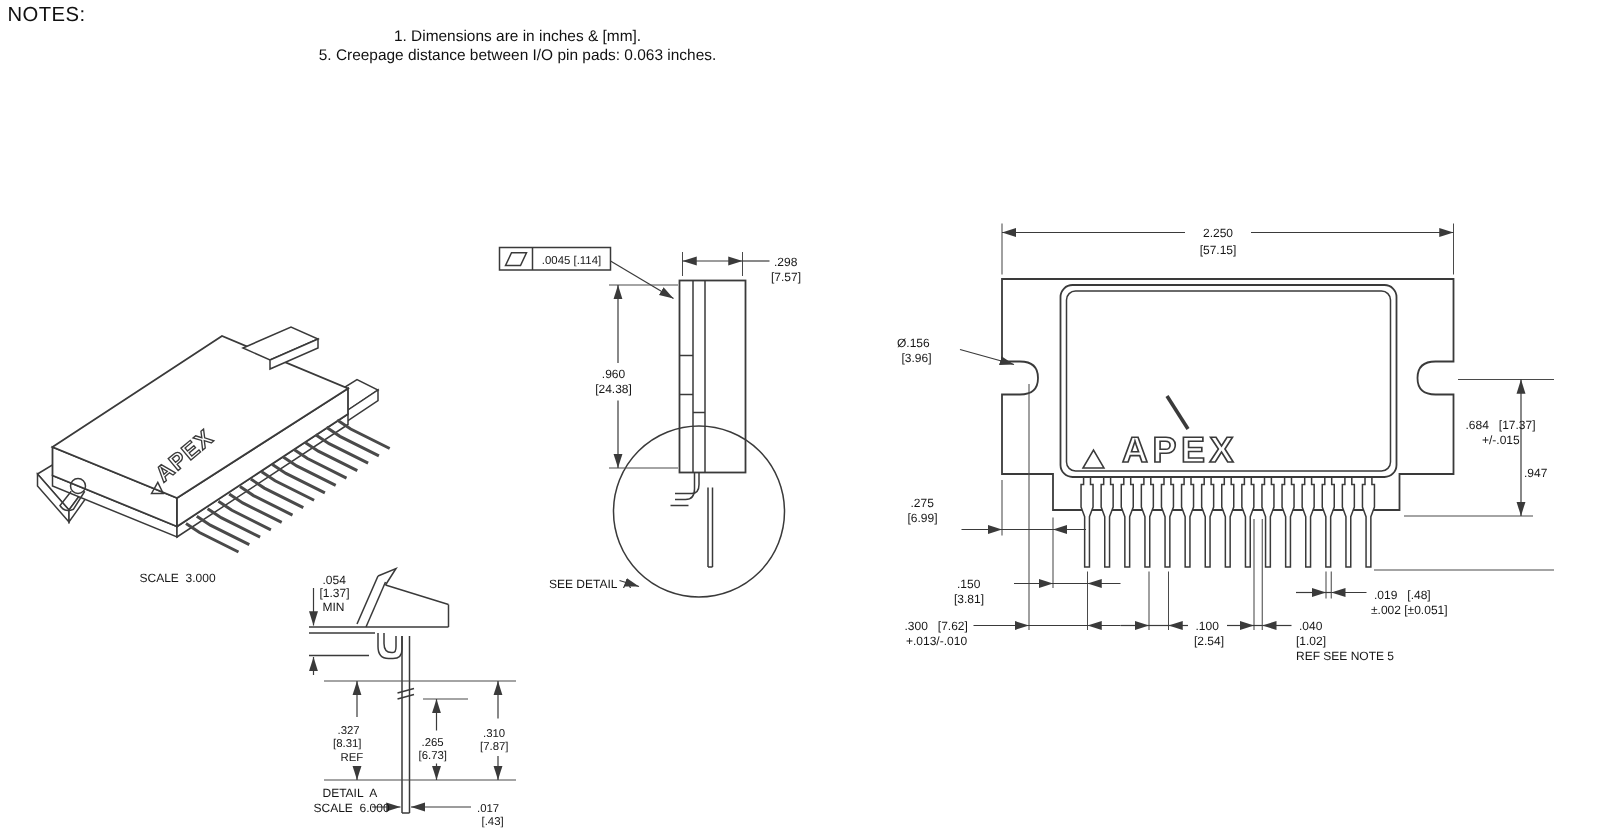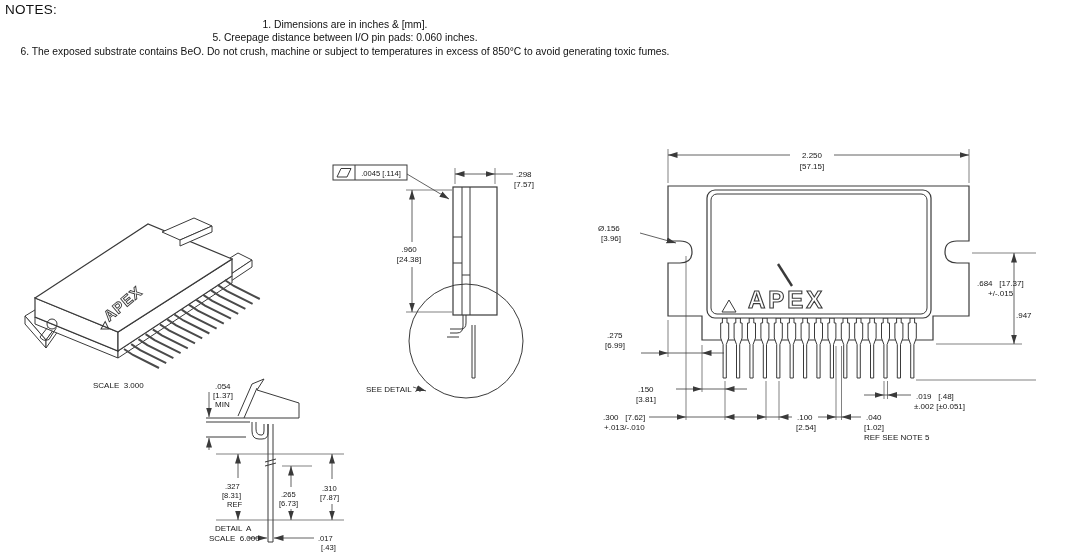--- a/index.html
+++ b/index.html
@@ -22,22 +22,21 @@
   .pinln{stroke:#4a4a4a;stroke-width:2;fill:none;}
 </style>
 </head>
 <body>
 
 <div id="stage">
 
   <div class="notes">
     <div class="notes-title">NOTES:</div>
     <div class="note-line">1. Dimensions are in inches &amp; [mm].</div>
-    <div class="note-line">5. Creepage distance between I/O pin pads: 0.060 inches.</div>
-    <div class="note-line">6. The exposed substrate contains BeO. Do not crush, machine or subject to temperatures in excess of 850°C to avoid generating toxic fumes.</div>
+    <div class="note-line">5. Creepage distance between I/O pin pads: 0.063 inches.</div>
   </div>
 
   <svg width="1080" height="553" viewBox="0 0 1080 553">
     <defs>
       <marker id="ar" markerWidth="11" markerHeight="8" refX="9.5" refY="4" orient="auto-start-reverse" markerUnits="userSpaceOnUse">
         <path d="M0,1 L9.5,4 L0,7 Z" fill="#3a3a3a"></path>
       </marker>
     </defs>
 
     <g>

